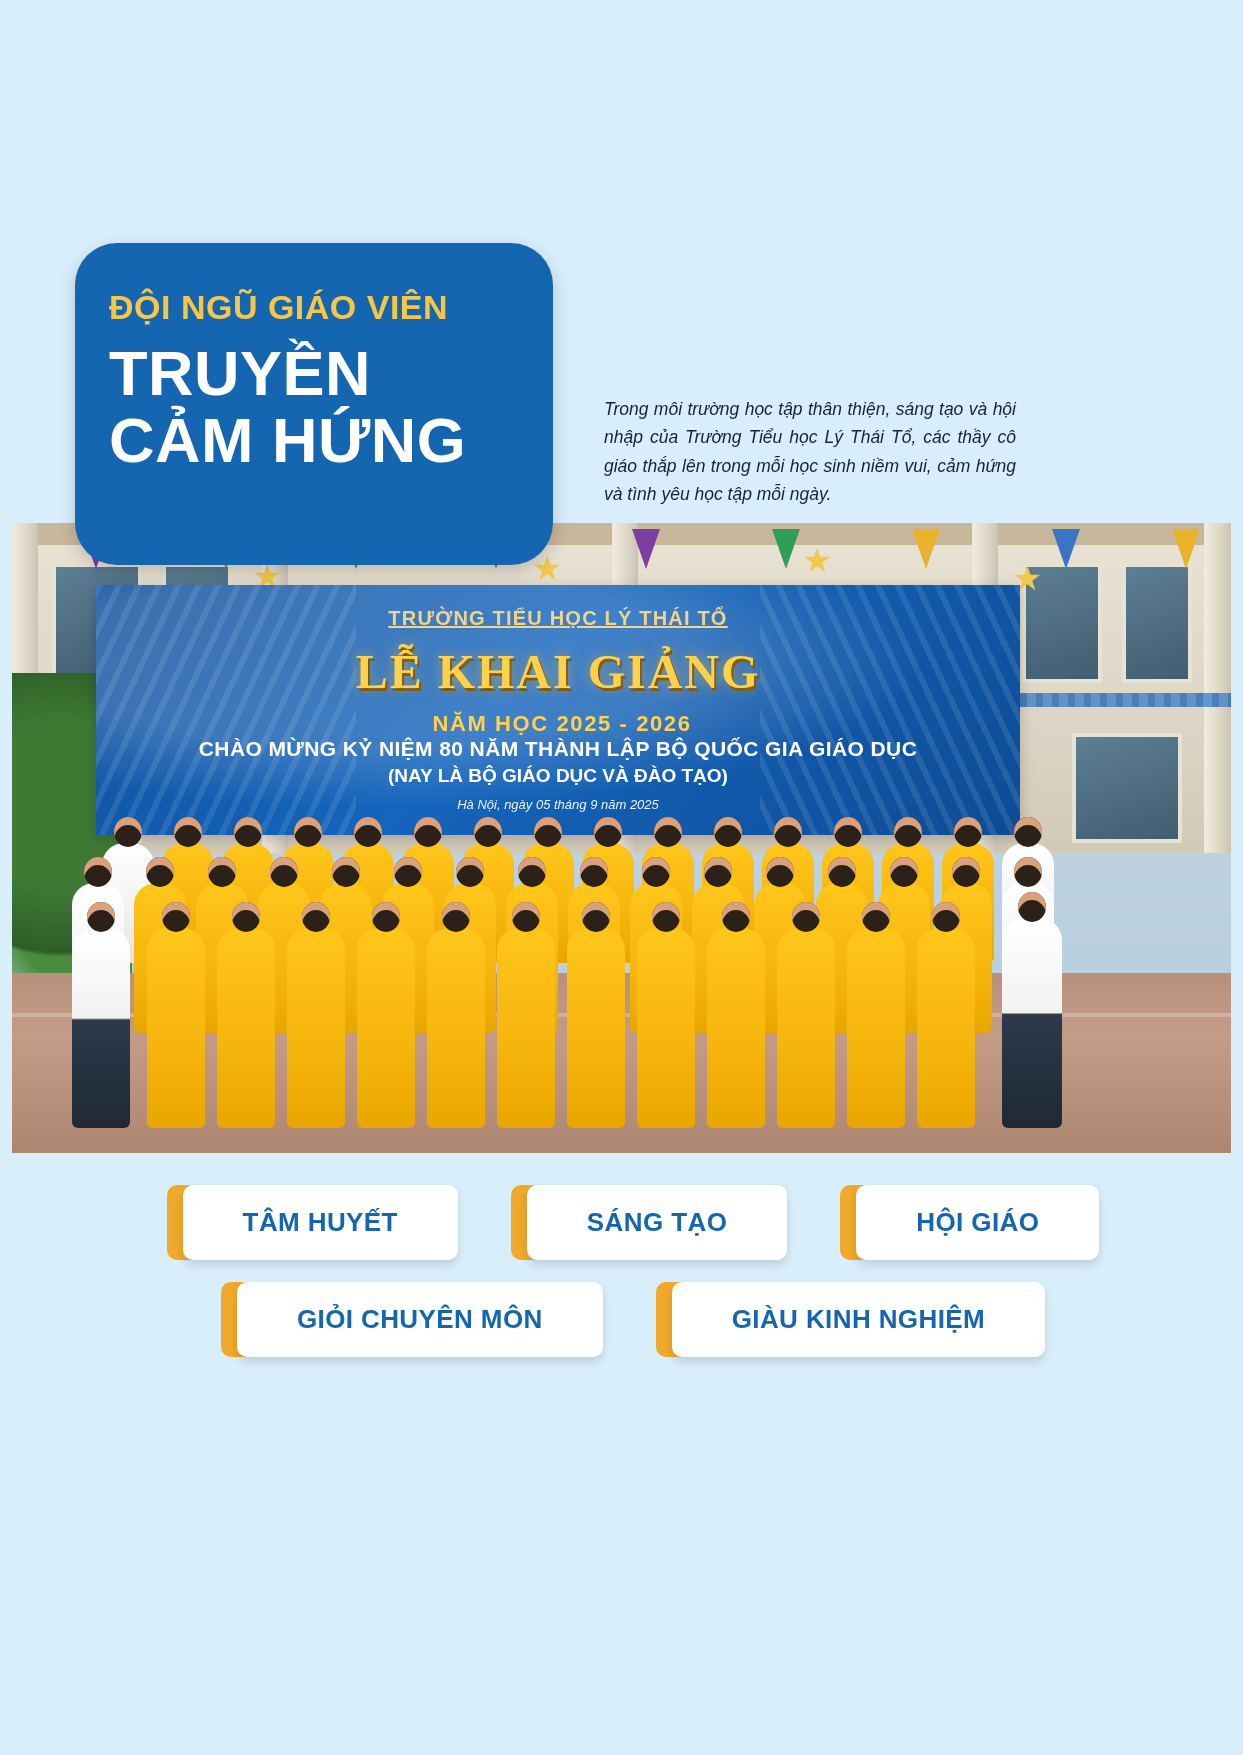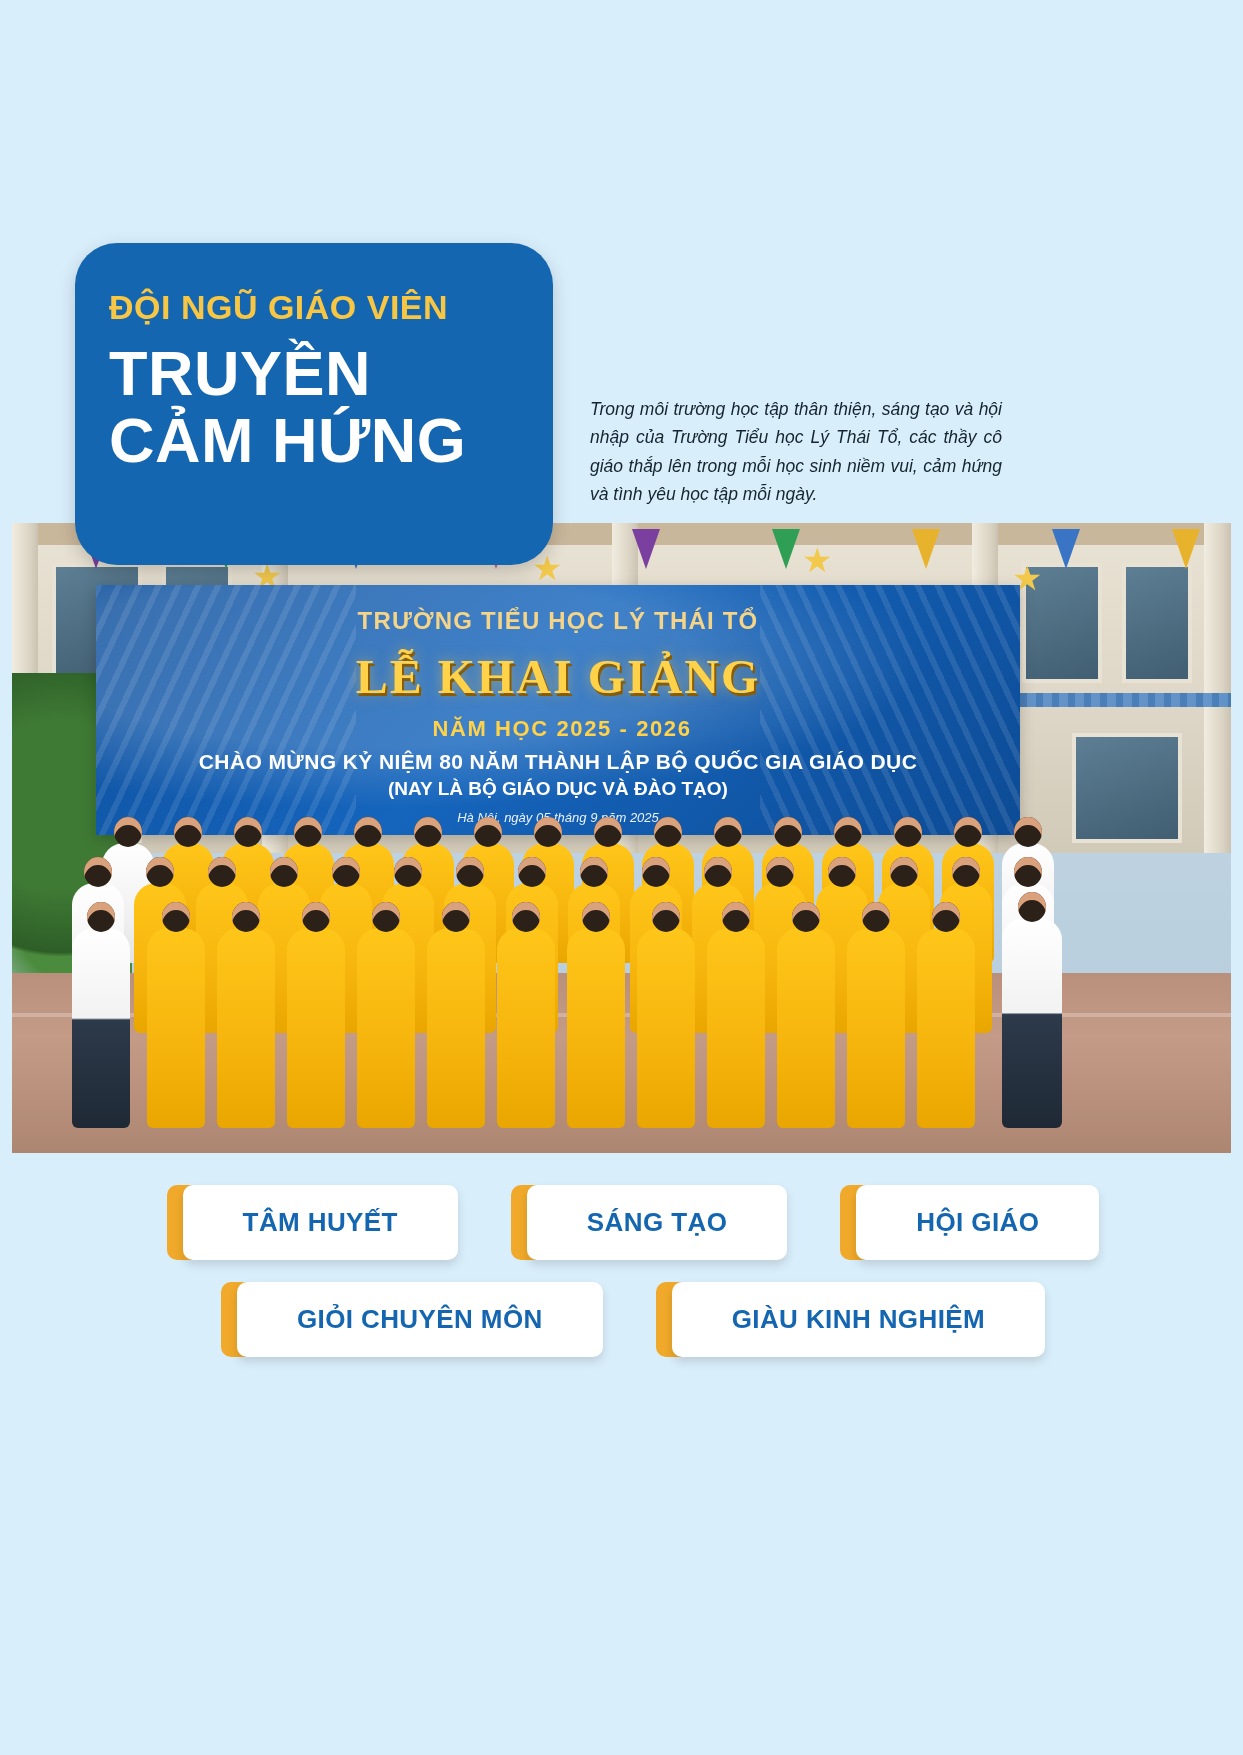--- a/index.html
+++ b/index.html
@@ -42,21 +42,21 @@
     font-size: 63px;
     font-weight: bold;
     line-height: 1.05;
     letter-spacing: 0.5px;
     margin: 0;
   }
 
   
   .intro {
     position: absolute;
-    left: 590px;
+    left: 604px;
     top: 395px;
     width: 412px;
     font-size: 17.5px;
     line-height: 1.62;
     font-style: italic;
     color: #15252f;
     text-align: justify;
     z-index: 30;
   }
 
@@ -149,24 +149,25 @@
     color: #ffffff;
   }
   .banner-deco {
     position: absolute; left: 0; top: 0; width: 260px; height: 100%;
     background: repeating-linear-gradient(115deg, rgba(255,255,255,0.10) 0 6px, rgba(255,255,255,0) 6px 18px);
   }
   .banner-deco.right { left: auto; right: 0; transform: scaleX(-1); }
   .banner-school {
     position: relative;
     margin: 22px 0 0 0;
-    font-size: 24px;
+    font-size: 20px;
     font-weight: bold;
     letter-spacing: 1.2px;
     color: #f3d489;
+    text-decoration: underline;
   }
   .banner-title {
     position: relative;
     margin: 14px 0 0 0;
     font-size: 48px;
     font-weight: bold;
     letter-spacing: 2px;
     color: #ffd24a;
     text-shadow: 2px 3px 0 #8a5b00, 0 0 14px rgba(255,200,60,0.5);
     font-family: "Liberation Serif", serif;
@@ -174,21 +175,21 @@
   .banner-year {
     position: relative;
     margin: 12px 0 0 8px;
     font-size: 22px;
     font-weight: bold;
     letter-spacing: 1.6px;
     color: #ffd24a;
   }
   .banner-sub1 {
     position: relative;
-    margin: 8px 0 0 0;
+    margin: 0 0 0 0;
     font-size: 21px;
     font-weight: bold;
     letter-spacing: 0.4px;
     color: #ffffff;
   }
   .banner-sub2 {
     position: relative;
     margin: 4px 0 0 0;
     font-size: 19px;
     font-weight: bold;

